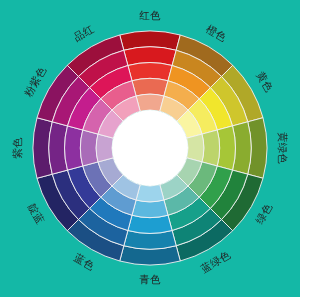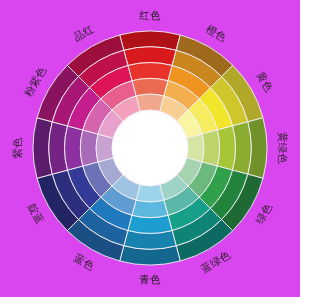--- a/index.html
+++ b/index.html
@@ -10,21 +10,21 @@
   body {
     width: 300px;
     height: 297px;
     overflow: hidden;
     font-family: "DejaVu Sans", "Liberation Sans", sans-serif;
   }
   #wheel-stage {
     position: relative;
     width: 300px;
     height: 297px;
-    background: #d946ef;
+    background: #14b8a6;
   }
   #wheel-svg {
     position: absolute;
     left: 0;
     top: 0;
     width: 300px;
     height: 297px;
     display: block;
   }
   .sector-path {

